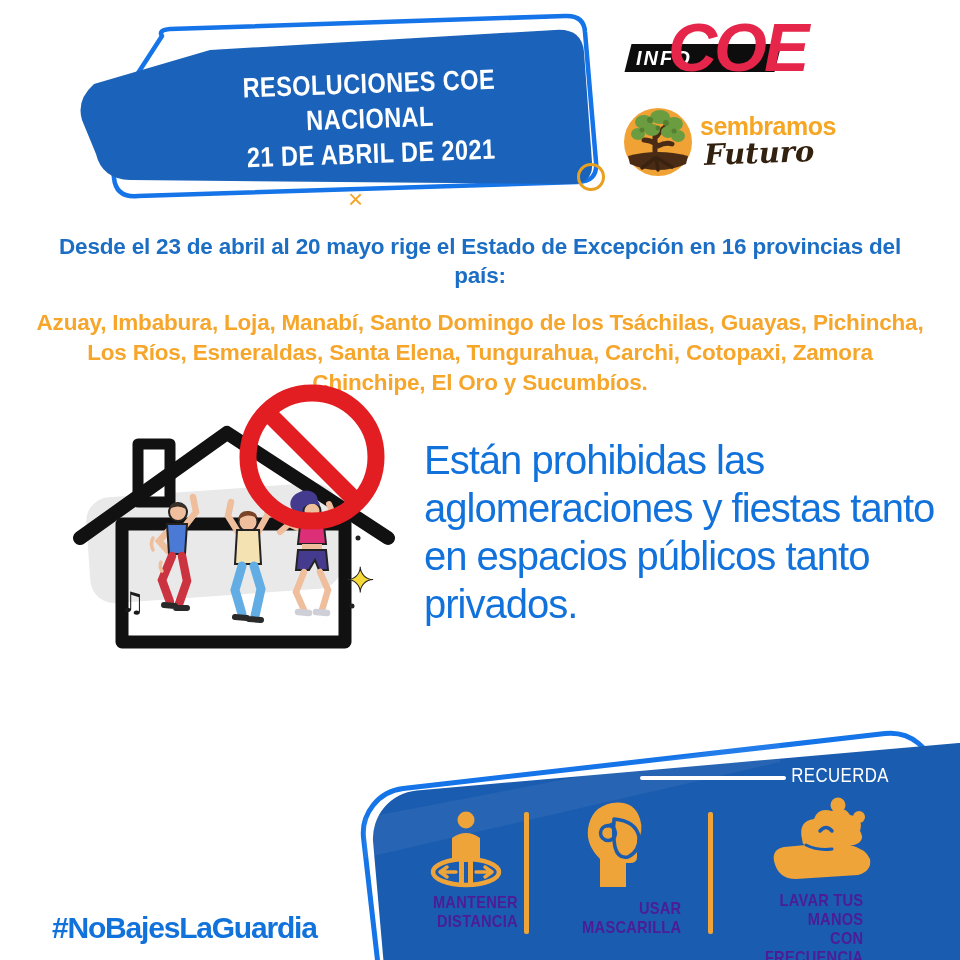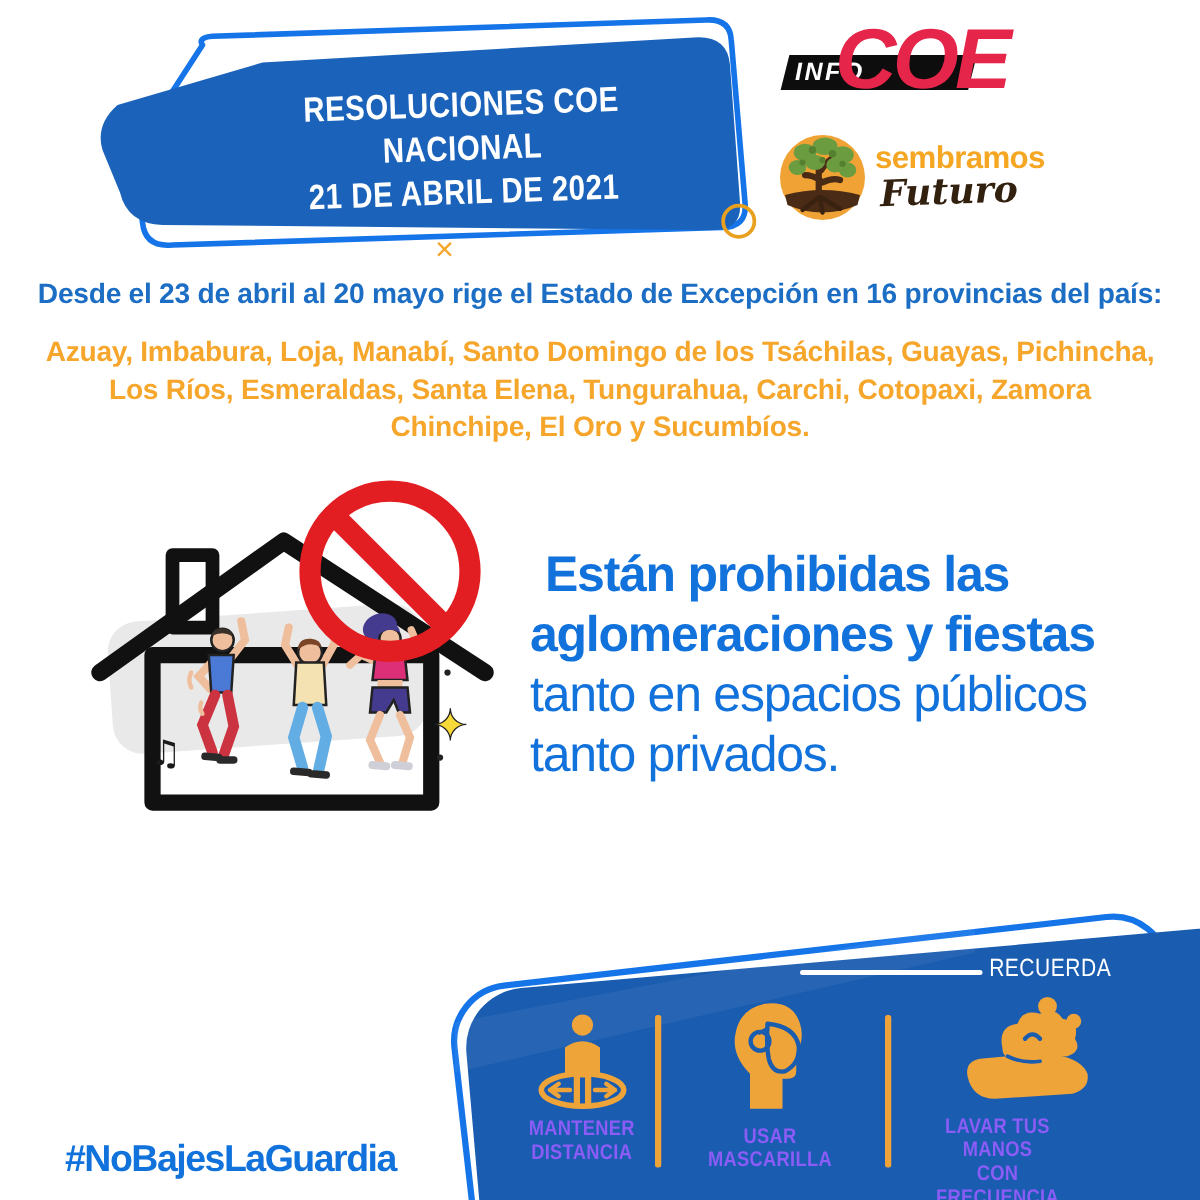--- a/index.html
+++ b/index.html
@@ -26,35 +26,35 @@
   .coe-word{position:absolute;left:40px;top:-14px;color:#E5254A;font-weight:700;font-style:italic;
             font-size:68px;letter-spacing:-3px;}
 
   
   .sembramos-word{left:700px;top:112px;color:#F5A623;font-size:25px;font-weight:700;letter-spacing:-0.5px;}
   .futuro-word{left:704px;top:136px;color:#33210f;font-size:29px;font-weight:700;font-style:italic;
                font-family:"DejaVu Serif",serif;transform:rotate(-2deg);}
 
   
   .intro{left:20px;top:216px;width:920px;text-align:center;font-weight:700;letter-spacing:-0.2px;}
-  .intro-lead{color:#1C6EC4;font-size:22.5px;line-height:29px;margin:4px;}
+  .intro-lead{color:#1C6EC4;font-size:22.5px;line-height:29px;margin:16px;}
   .intro-prov{color:#F6A62B;font-size:22.5px;line-height:30px;margin:18px auto 0;width:900px;}
 
   
   .main-text{left:424px;top:436px;width:522px;color:#1272DC;font-size:40px;line-height:48px;
              letter-spacing:-1px;}
-  .main-bold{font-weight:700;margin-left:12px;}
+  .main-bold{font-weight:400;}
   .main-reg{font-weight:400;}
 
   
   .rule{left:640px;top:776px;width:146px;height:4px;background:#fff;border-radius:2px;}
   .recuerda{left:780px;top:764px;width:120px;text-align:center;color:#fff;font-weight:400;
             font-size:20px;letter-spacing:0.5px;}
   .divider{width:5px;height:122px;background:#EFA43A;border-radius:2px;}
-  .icon-label{color:#8b5cf6;font-weight:700;font-size:17px;line-height:19px;text-align:center;
+  .icon-label{color:#4c1d95;font-weight:700;font-size:17px;line-height:19px;text-align:right;
               letter-spacing:0.3px;}
   .hashtags{left:52px;top:850px;color:#1272DC;font-weight:700;font-size:30px;line-height:31px;
             letter-spacing:-1.2px;}
 </style>
 </head>
 <body>
 
 <div class="canvas">
 
   <svg class="abs" style="left:60px;top:12px;overflow:visible" width="560" height="210" viewBox="0 0 560 210">

